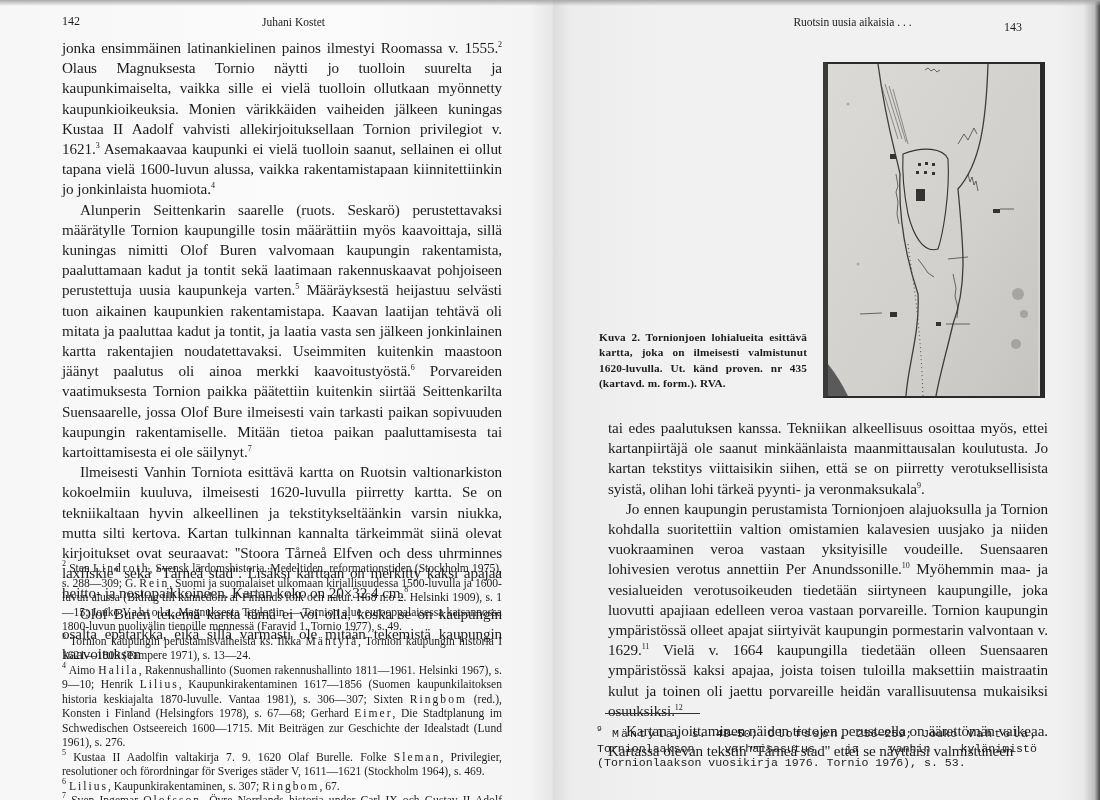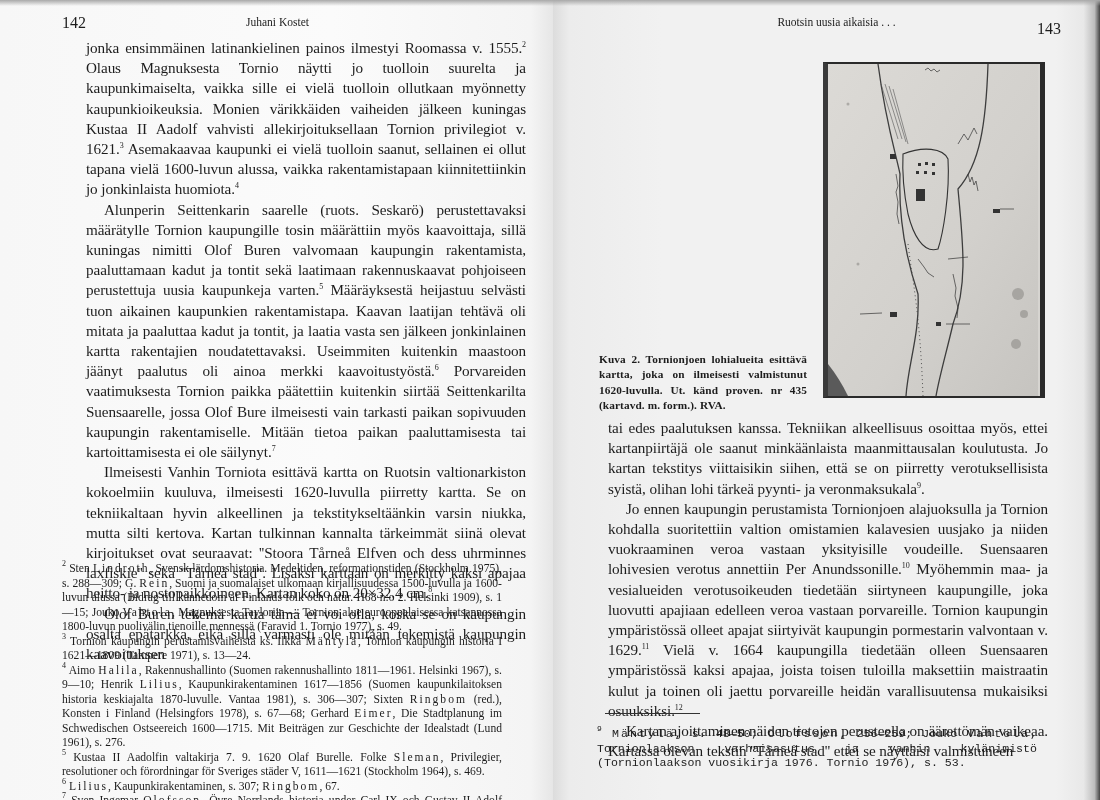--- a/index.html
+++ b/index.html
@@ -2,62 +2,62 @@
 <html><head>
 <meta charset="utf-8">
 <style>
   * { margin:0; padding:0; box-sizing:border-box; }
   html, body { width:1100px; height:800px; overflow:hidden; background:#e9e9e9; }
   body { position:relative; font-family:"Liberation Serif", serif; color:#1c1c1c; }
   .page { position:absolute; top:0; height:800px; }
   #left-page { left:0; width:553px; background:linear-gradient(to right,#f7f7f7 0%,#fbfbfb 60%,#f4f4f4 96%,#e6e6e6 100%); }
   #right-page { left:553px; width:547px; background:linear-gradient(to right,#dcdcdc 0%,#ececec 3%,#f1f1f1 20%,#f1f1f1 92%,#e8e8e8 97%,#bdbdbd 99%,#444 100%); }
   .topshade { position:absolute; left:0; right:0; top:0; height:6px; background:linear-gradient(#a9a9a9,rgba(0,0,0,0)); }
-  .folio { position:absolute; top:14px; font-size:16px; }
-  .runhead { position:absolute; top:16px; font-size:11.5px; }
+  .folio { position:absolute; top:14px; font-size:12px; }
+  .runhead { position:absolute; top:16px; font-size:11.5px;margin-left:16px; }
   .body { position:absolute; font-size:15.2px; line-height:20.2px; text-align:justify; letter-spacing:-0.1px; }
   .body p { text-indent:18px; }
   .body p.noindent { text-indent:0; }
   sup { font-size:8px; vertical-align:6px; line-height:0; }
   .notes { position:absolute; font-size:11.6px; line-height:14.5px; text-align:justify; }
   .notes .fn { }
   .sp { letter-spacing:2px; }
   .rule { position:absolute; height:1px; background:#333; }
   .caption { position:absolute; font-size:11.3px; line-height:15.3px; font-weight:bold; text-align:justify; letter-spacing:0.1px; }
   #map-figure { position:absolute; left:270px; top:62px; width:222px; height:336px; background:#d6d4d0; border:2px solid #2a2a2a; border-left:5px solid #3a3a3a; border-right:5px solid #2a2a2a; overflow:hidden; }
 </style>
 </head>
 <body>
 
 <div class="page" id="left-page">
   <div class="topshade"></div>
   <div class="folio" style="left:62px;">142</div>
   <div class="runhead" style="left:0;width:555px;text-align:center;">Juhani Kostet</div>
 
-  <div class="body" id="left-body" style="left:62px;top:38px;width:440px;margin-left:24px;">
+  <div class="body" id="left-body" style="left:62px;top:38px;width:440px;">
       <p class="noindent"><span>jonka ensimmäinen latinankielinen painos ilmestyi Roomassa v. 1555.</span><sup>2</sup><span> Olaus Magnuksesta Tornio näytti jo tuolloin suurelta ja kaupunkimaiselta, vaikka sille ei vielä tuolloin ollutkaan myönnetty kaupunkioikeuksia. Monien värikkäiden vaiheiden jälkeen kuningas Kustaa II Aadolf vahvisti allekirjoituksellaan Tornion privilegiot v. 1621.</span><sup>3</sup><span> Asemakaavaa kaupunki ei vielä tuolloin saanut, sellainen ei ollut tapana vielä 1600-luvun alussa, vaikka rakentamistapaan kiinnitettiinkin jo jonkinlaista huomiota.</span><sup>4</sup></p>
       <p><span>Alunperin Seittenkarin saarelle (ruots. Seskarö) perustettavaksi määrätylle Tornion kaupungille tosin määrättiin myös kaavoittaja, sillä kuningas nimitti Olof Buren valvomaan kaupungin rakentamista, paaluttamaan kadut ja tontit sekä laatimaan rakennuskaavat pohjoiseen perustettuja uusia kaupunkeja varten.</span><sup>5</sup><span> Määräyksestä heijastuu selvästi tuon aikainen kaupunkien rakentamistapa. Kaavan laatijan tehtävä oli mitata ja paaluttaa kadut ja tontit, ja laatia vasta sen jälkeen jonkinlainen kartta rakentajien noudatettavaksi. Useimmiten kuitenkin maastoon jäänyt paalutus oli ainoa merkki kaavoitustyöstä.</span><sup>6</sup><span> Porvareiden vaatimuksesta Tornion paikka päätettiin kuitenkin siirtää Seittenkarilta Suensaarelle, jossa Olof Bure ilmeisesti vain tarkasti paikan sopivuuden kaupungin rakentamiselle. Mitään tietoa paikan paaluttamisesta tai kartoittamisesta ei ole säilynyt.</span><sup>7</sup></p>
       <p><span>Ilmeisesti Vanhin Torniota esittävä kartta on Ruotsin valtionarkiston kokoelmiin kuuluva, ilmeisesti 1620-luvulla piirretty kartta. Se on tekniikaltaan hyvin alkeellinen ja tekstitykseltäänkin varsin niukka, mutta silti kertova. Kartan tulkinnan kannalta tärkeimmät siinä olevat kirjoitukset ovat seuraavat: ''Stoora Tårneå Elfven och dess uhrminnes laxfiskie'' sekä ''Tårneå stad''. Lisäksi karttaan on merkitty kaksi apajaa heitto- ja nostopaikkoineen. Kartan koko on 20×32,4 cm.</span><sup>8</sup></p>
       <p><span>Olof Buren tekemä kartta tämä ei voi olla, koska se on kaupungin osalta epätarkka, eikä sillä varmasti ole mitään tekemistä kaupungin kaavoituksen</span></p>
     </div>
 
   <div class="notes" id="left-notes" style="left:62px;top:562px;width:440px;">
       <div class="fn"><sup>2</sup><span> Sten <span class="sp">Lindroth</span>, Svensk lärdomshistoria. Medeltiden, reformationstiden (Stockholm 1975), s. 288—309; G. <span class="sp">Rein</span>, Suomi ja suomalaiset ulkomaan kirjallisuudessa 1500-luvulla ja 1600-luvun alussa (Bidrag till kännedom af Finlands folk och natur. H68 n:o 2. Helsinki 1909), s. 1—15; Jouko <span class="sp">Vahtola</span>, Magnuksesta Tayloriin — Tornion alue eurooppalaisessa katsannossa 1800-luvun puolivälin tienoille mennessä (Faravid 1. Tornio 1977), s. 49.</span></div>
       <div class="fn"><sup>3</sup><span> Tornion kaupungin perustamisvaiheista ks. Ilkka <span class="sp">Mäntylä</span>, Tornion kaupungin historia I 1621—1809 (Tampere 1971), s. 13—24.</span></div>
       <div class="fn"><sup>4</sup><span> Aimo <span class="sp">Halila</span>, Rakennushallinto (Suomen rakennushallinto 1811—1961. Helsinki 1967), s. 9—10; Henrik <span class="sp">Lilius</span>, Kaupunkirakentaminen 1617—1856 (Suomen kaupunkilaitoksen historia keskiajalta 1870-luvulle. Vantaa 1981), s. 306—307; Sixten <span class="sp">Ringbom</span> (red.), Konsten i Finland (Helsingfors 1978), s. 67—68; Gerhard <span class="sp">Eimer</span>, Die Stadtplanung im Schwedischen Ostseereich 1600—1715. Mit Beiträgen zur Geschichte der Idealstadt (Lund 1961), s. 276.</span></div>
       <div class="fn"><sup>5</sup><span> Kustaa II Aadolfin valtakirja 7. 9. 1620 Olaf Burelle. Folke <span class="sp">Sleman</span>, Privilegier, resolutioner och förordningar för Sveriges städer V, 1611—1621 (Stockholm 1964), s. 469.</span></div>
       <div class="fn"><sup>6</sup><span> <span class="sp">Lilius</span>, Kaupunkirakentaminen, s. 307; <span class="sp">Ringbom</span>, 67.</span></div>
       <div class="fn"><sup>7</sup><span> Sven Ingemar <span class="sp">Olofsson</span>, Övre Norrlands historia under Carl IX och Gustav II Adolf (Övre Norrlands historia II. Umeå 1965), s. 228—230.</span></div>
     </div>
 </div>
 
 <div class="page" id="right-page">
   <div class="topshade"></div>
   <div class="runhead" style="left:0;width:547px;text-align:center;padding-left:20px;">Ruotsin uusia aikaisia . . .</div>
-  <div class="folio" style="left:484px;top:20px;">143</div>
+  <div class="folio" style="left:451px;top:20px;">143</div>
 
   <div id="map-figure">
     <svg width="210" height="332" viewBox="0 0 210 332">
       <defs>
         <linearGradient id="paper" x1="0" x2="1" y1="0" y2="1">
           <stop offset="0" stop-color="#dcdad6"></stop>
           <stop offset="0.6" stop-color="#d2d0cc"></stop>
           <stop offset="1" stop-color="#c6c4c0"></stop>
         </linearGradient>
       </defs>
@@ -107,21 +107,21 @@
         <circle cx="190" cy="230" r="6"></circle>
           <circle cx="196" cy="250" r="4"></circle>
           <circle cx="188" cy="280" r="5"></circle>
         <circle cx="20" cy="40" r="1.5"></circle>
           <circle cx="30" cy="200" r="1.5"></circle>
       </g>
       <path d="M0 300 C8 310, 14 320, 20 332 L0 332 Z" fill="#5a5a5a"></path>
     </svg>
   </div>
 
-  <div class="caption" style="left:46px;top:352px;width:208px;">Kuva 2. Tornionjoen lohialueita esittävä kartta, joka on ilmeisesti valmistunut 1620-luvulla. Ut. känd proven. nr 435 (kartavd. m. form.). RVA.</div>
+  <div class="caption" style="left:46px;top:330px;width:208px;">Kuva 2. Tornionjoen lohialueita esittävä kartta, joka on ilmeisesti valmistunut 1620-luvulla. Ut. känd proven. nr 435 (kartavd. m. form.). RVA.</div>
 
   <div class="body" id="right-body" style="left:55px;top:418px;width:440px;">
       <p class="noindent"><span>tai edes paalutuksen kanssa. Tekniikan alkeellisuus osoittaa myös, ettei kartanpiirtäjä ole saanut minkäänlaista maanmittausalan koulutusta. Jo kartan tekstitys viittaisikin siihen, että se on piirretty verotuksellisista syistä, olihan lohi tärkeä pyynti- ja veronmaksukala</span><sup>9</sup><span>.</span></p>
       <p><span>Jo ennen kaupungin perustamista Tornionjoen alajuoksulla ja Tornion kohdalla suoritettiin valtion omistamien kalavesien uusjako ja niiden vuokraaminen veroa vastaan yksityisille voudeille. Suensaaren lohivesien verotus annettiin Per Anundssonille.</span><sup>10</sup><span> Myöhemmin maa- ja vesialueiden verotusoikeuden tiedetään siirtyneen kaupungille, joka luovutti apajiaan edelleen veroa vastaan porvareille. Tornion kaupungin ympäristössä olleet apajat siirtyivät kaupungin pormestarin valvontaan v. 1629.</span><sup>11</sup><span> Vielä v. 1664 kaupungilla tiedetään olleen Suensaaren ympäristössä kaksi apajaa, joista toisen tuloilla maksettiin maistraatin kulut ja toinen oli jaettu porvareille heidän varallisuutensa mukaisiksi osuuksiksi.</span><sup>12</sup></p>
       <p><span>Kartan ajoittaminen näiden tietojen perusteella on äärettömän vaikeaa. Kartassa olevan tekstin ''Tårneå stad'' ettei se näyttäisi valmistuneen</span></p>
     </div>
 
   <div class="rule" style="left:52px;top:713px;width:95px;"></div>
   <div class="notes" id="right-notes" style="left:44px;top:727px;width:440px;font-family:Liberation Mono, monospace;">
       <div class="fn"><sup>9</sup><span> <span class="sp">Mäntylä</span>, s. 48—50; <span class="sp">Olofsson</span>, 256—259; Jouko <span class="sp">Vahtola</span>, Tornionlaakson varhaisasutus ja vanhin kylänimistö (Tornionlaakson vuosikirja 1976. Tornio 1976), s. 53.</span></div>

